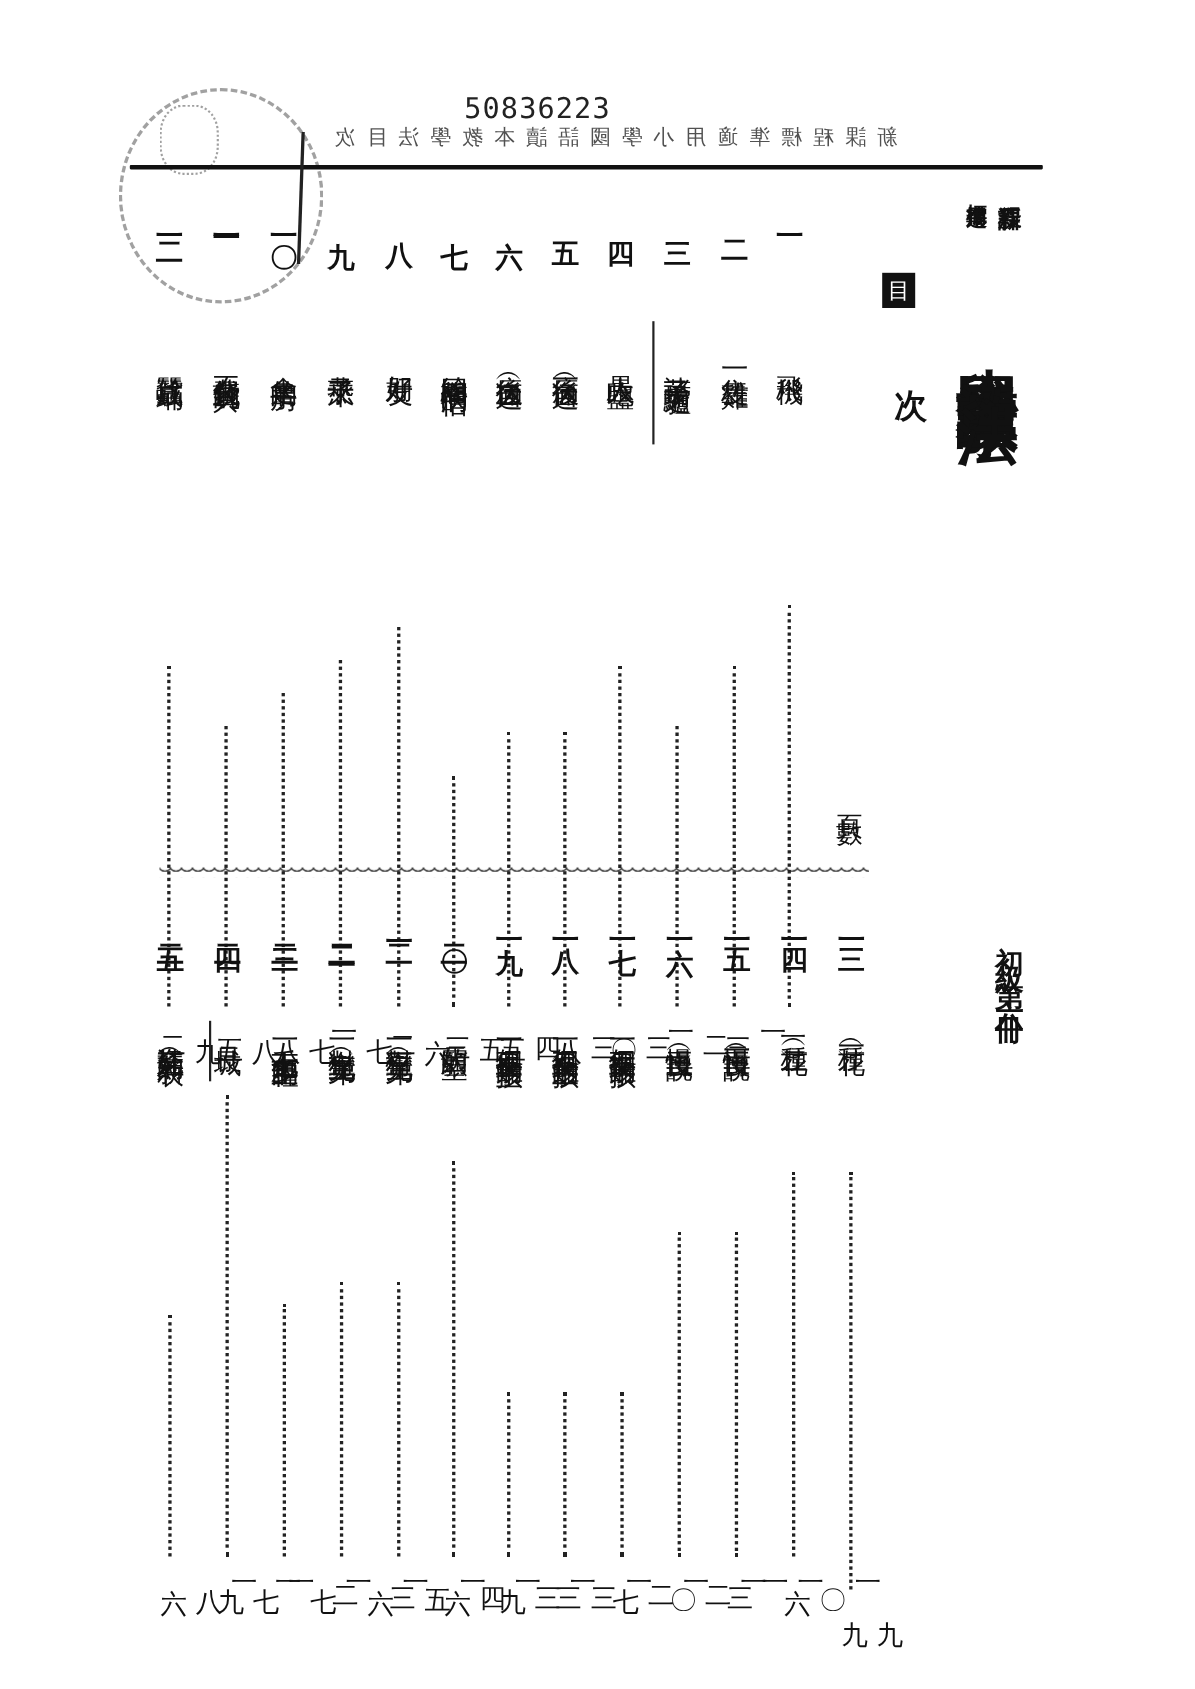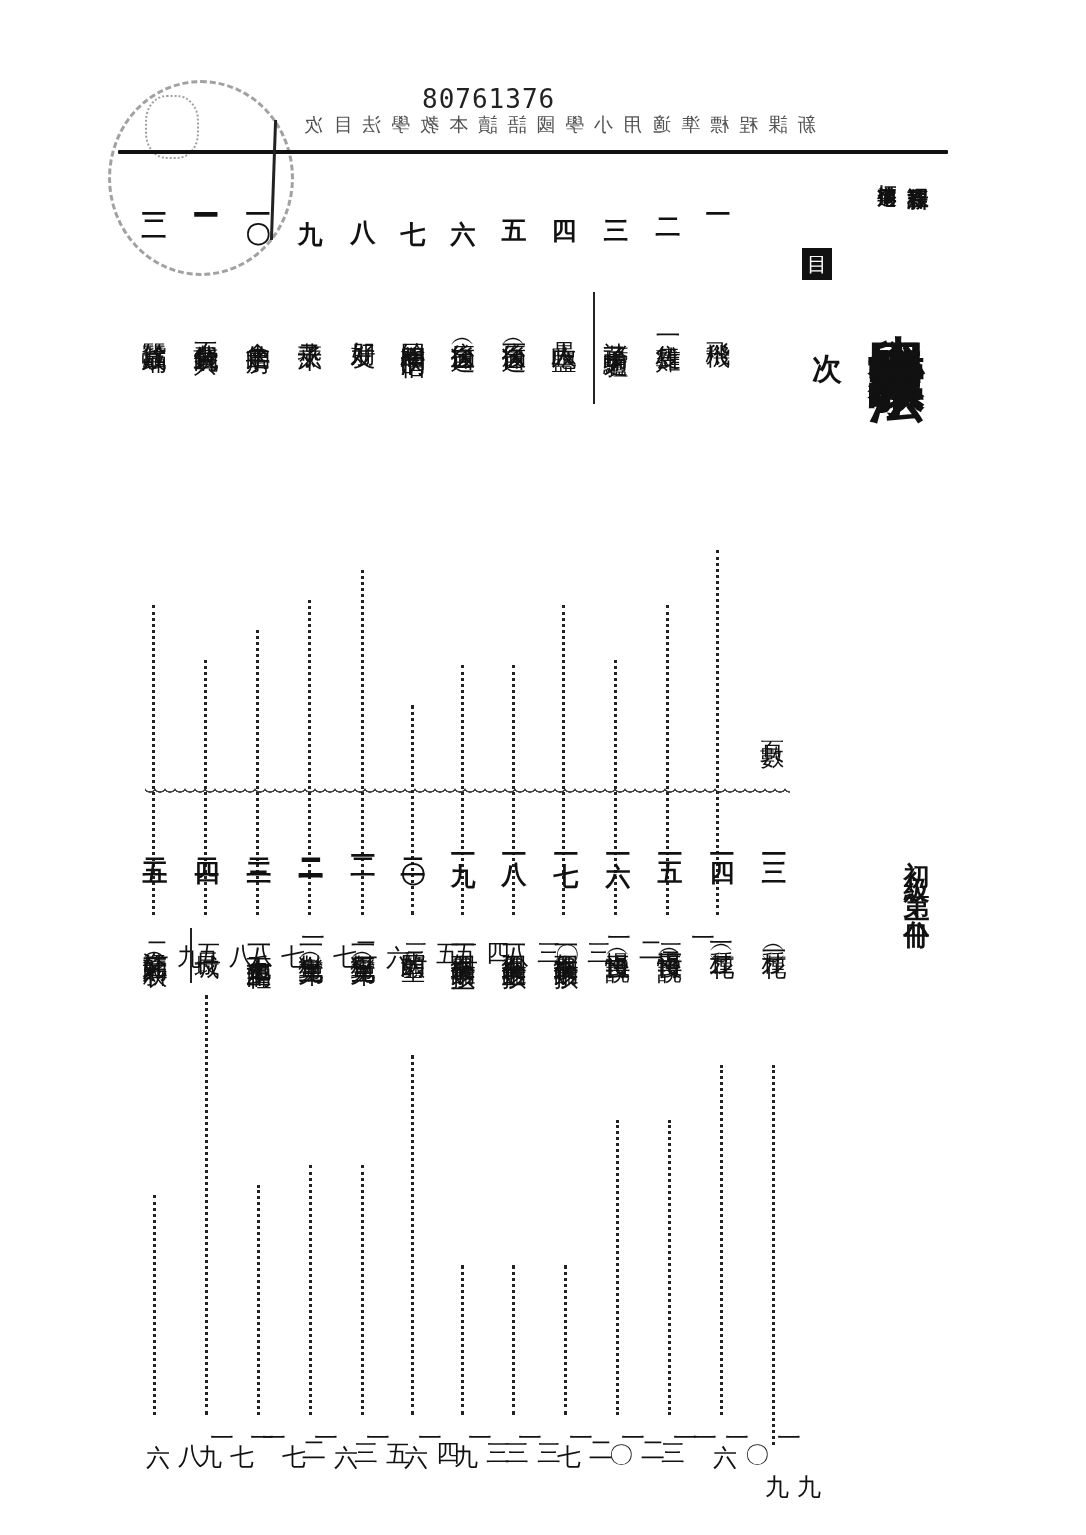--- a/index.html
+++ b/index.html
@@ -85,21 +85,21 @@
   .bar-mark {
     position: absolute; width: 2px; background: #222;
   }
 </style>
 </head>
 <body>
 
 <div class="stamp"></div>
 <div class="stamp-inner"></div>
 
-<div class="serial">80761376</div>
+<div class="serial">50836223</div>
 <div class="header-strip">新課程標準適用小學國語讀本教學法目次</div>
 <div class="top-rule"></div>
 <div class="left-rule"></div>
 
 <div class="subtitle vert" style="left:908px;">新課程</div>
 <div class="subtitle vert" style="left:878px; font-size:19px;">標準適用</div>
 
 <div class="main-title vert">小學國語讀本教學法</div>
 <div class="volume vert">初級第六冊</div>
 

